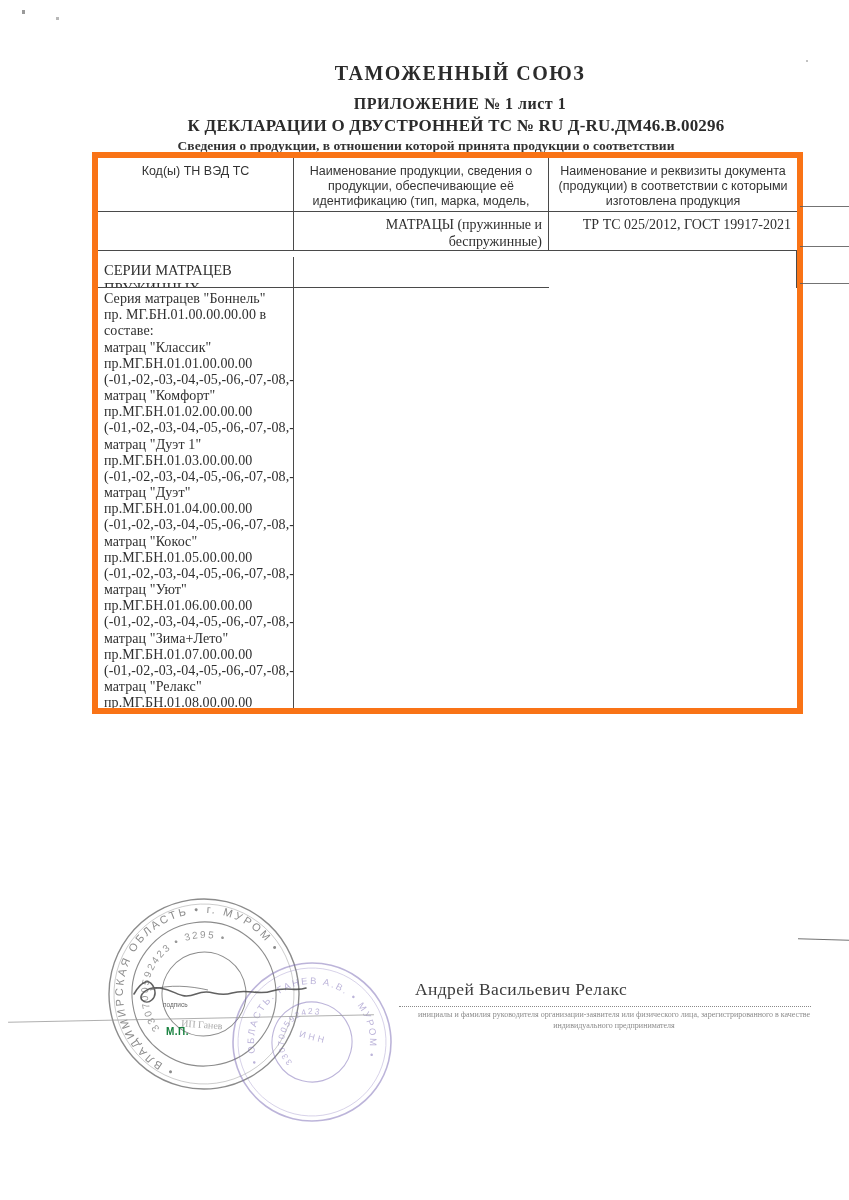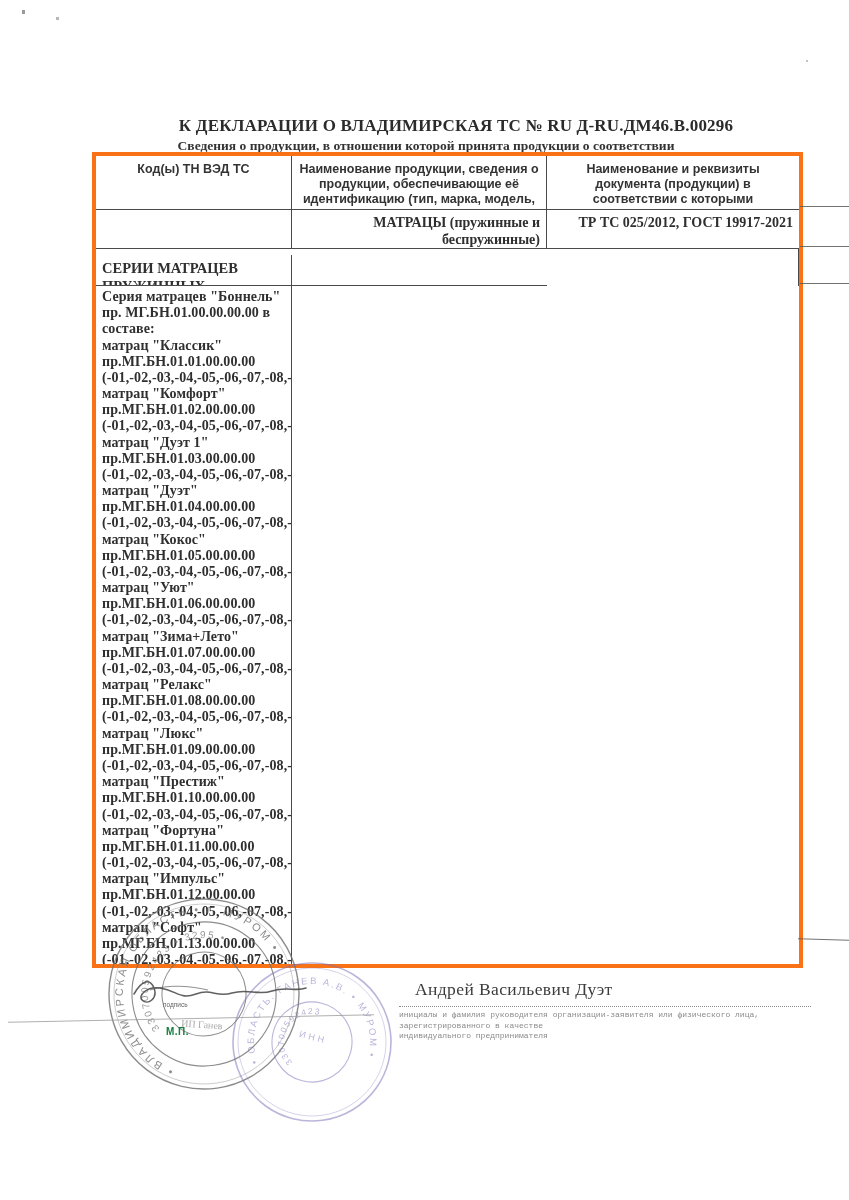--- a/index.html
+++ b/index.html
@@ -9,41 +9,41 @@
     margin:0 auto;
   }
   
   .hdr{position:absolute;left:110px;width:700px;text-align:center;font-weight:bold;color:#2b2b2b;}
   .hdr.t1{top:62px;font-size:20px;letter-spacing:1.5px;}
   .hdr.t2{top:95px;font-size:16px;letter-spacing:.5px;}
   .hdr.t3{top:116px;font-size:17px;left:96px;width:720px;letter-spacing:.2px;}
   .hdr.t4{top:138px;font-size:13.5px;left:96px;width:660px;font-weight:bold;color:#333;}
   
   .doc-table{
-    position:absolute;left:92px;top:152px;width:711px;height:816px;
+    position:absolute;left:92px;top:152px;width:711px;height:562px;
     display:grid;grid-template-columns:196px 255px 1fr;grid-template-rows:54px 39px 37px 1fr;
-    border:4px solid #f97316;box-sizing:border-box;background:transparent;font-weight:bold;
+    border:6px solid #f97316;box-sizing:border-box;background:transparent;
   }
   .cell{border-right:1px solid #4a4a4a;border-bottom:1px solid #4a4a4a;
     padding:4px 6px;box-sizing:border-box;overflow:hidden;}
   .cell.last-col{border-right:none;}
   .cell.last-row{border-bottom:none;}
   .cell.th{font-family:"Liberation Sans", sans-serif;font-size:12.5px;line-height:15px;
     text-align:center;color:#333;padding-top:6px;}
   .cell.serif{font-size:14px;line-height:17px;white-space:pre-line;text-align:right;}
   .cell.caps{font-size:14.5px;line-height:18px;}
   .cell.code{font-size:14px;padding-top:6px;}
   .cell.big{font-size:14px;line-height:16.17px;white-space:pre-line;padding-top:3px;letter-spacing:.1px;}
   
   .ext{position:absolute;height:1px;background:#5a5a5a;opacity:.85;}
   
   .sig-name{position:absolute;left:415px;top:979px;font-size:17.5px;color:#3c3c3c;letter-spacing:.4px;}
   .sig-dotline{position:absolute;left:399px;top:1006px;width:412px;border-top:1.5px dotted #8a8a8a;}
   .sig-caption{position:absolute;left:399px;top:1010px;width:430px;
-    font-family:Liberation Mono, monospace;font-size:8px;line-height:10.5px;color:#8b8b8b;white-space:pre-line;}
+    font-family:Liberation Serif, serif;font-size:8px;line-height:10.5px;color:#8b8b8b;white-space:pre-line;text-align:center;}
   .mp-label{position:absolute;left:166px;top:1026px;font-family:"Liberation Sans", sans-serif;
     font-weight:bold;font-size:10px;color:#15803d;letter-spacing:.5px;}
   .podpis-label{position:absolute;left:163px;top:1001px;font-family:"Liberation Sans", sans-serif;
     font-size:6.5px;color:#666;}
   .long-line{position:absolute;left:8px;top:1018px;width:366px;border-top:1px solid #9b9b9b;
     transform:rotate(-1.2deg);opacity:.8;}
   .stamp{position:absolute;}
   .speck{position:absolute;background:#9a9a9a;}
   .noise1{left:22px;top:10px;width:3px;height:4px;}
   .noise2{left:56px;top:17px;width:3px;height:3px;opacity:.7;}
@@ -51,21 +51,23 @@
 </style>
 </head>
 <body>
 
 <div class="page">
 
   <div class="speck noise1"></div>
   <div class="speck noise2"></div>
   <div class="speck noise3"></div>
 
-  <div class="hdr t3">К ДЕКЛАРАЦИИ О ВЛАДИМИРСКАЯ ТС № RU Д-RU.ДМ46.В.00296</div>
+  <div class="hdr t1">ТАМОЖЕННЫЙ СОЮЗ</div>
+  <div class="hdr t2">ПРИЛОЖЕНИЕ № 1 лист 1</div>
+  <div class="hdr t3">К ДЕКЛАРАЦИИ О ДВУСТРОННЕЙ ТС № RU Д-RU.ДМ46.В.00296</div>
   <div class="hdr t4">Сведения о продукции, в отношении которой принята продукции о соответствии</div>
 
   <div class="doc-table">
 
     <div class="cell th">Код(ы) ТН ВЭД ТС</div>
     <div class="cell th">Наименование продукции, сведения о продукции, обеспечивающие её идентификацию (тип, марка, модель, артикул и др.)</div>
     <div class="cell th last-col">Наименование и реквизиты документа (продукции) в соответствии с которыми изготовлена продукция</div>
 
     <div class="cell"></div>
     <div class="cell serif">МАТРАЦЫ (пружинные и беспружинные)
@@ -175,18 +177,18 @@
   <svg class="stamp" style="left:120px;top:960px;" width="200" height="60" viewBox="0 0 200 60">
     <path d="M 14,34 C 22,20 30,18 34,28 C 38,38 28,46 22,40 C 18,36 26,26 40,28
              C 58,31 60,40 76,34 C 92,28 96,38 112,33 C 128,28 138,36 152,31 C 166,26 176,32 186,28" fill="none" stroke="#454545" stroke-width="1.6" opacity="0.85" stroke-linecap="round"></path>
     <path d="M 30,30 C 50,24 70,26 88,30" fill="none" stroke="#454545" stroke-width="1" opacity="0.6"></path>
   </svg>
 
   <div class="long-line"></div>
   <div class="podpis-label">подпись</div>
   <div class="mp-label">М.П.</div>
 
-  <div class="sig-name">Андрей Васильевич Дуэт</div>
+  <div class="sig-name">Андрей Васильевич Релакс</div>
   <div class="sig-dotline"></div>
   <div class="sig-caption">инициалы и фамилия руководителя организации-заявителя или физического лица, зарегистрированного в качестве
 индивидуального предпринимателя</div>
 
 </div>
 
 </body></html>

